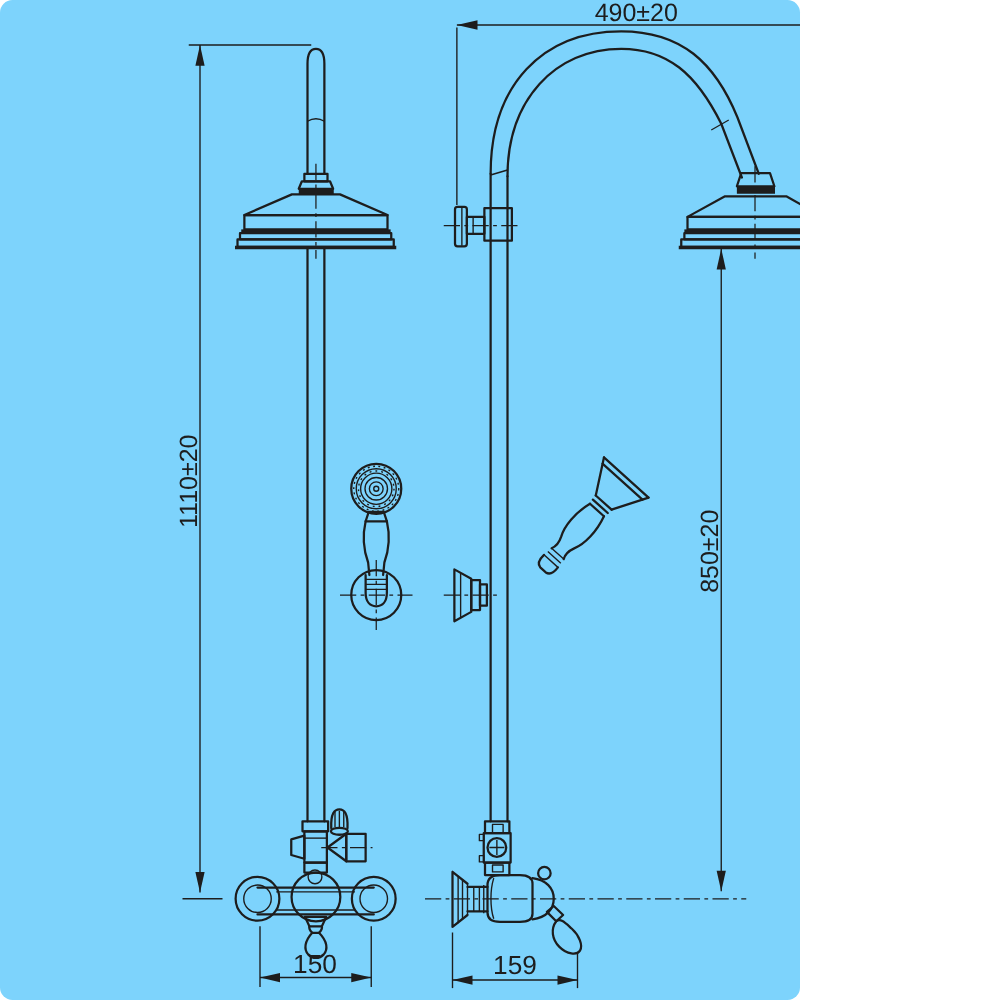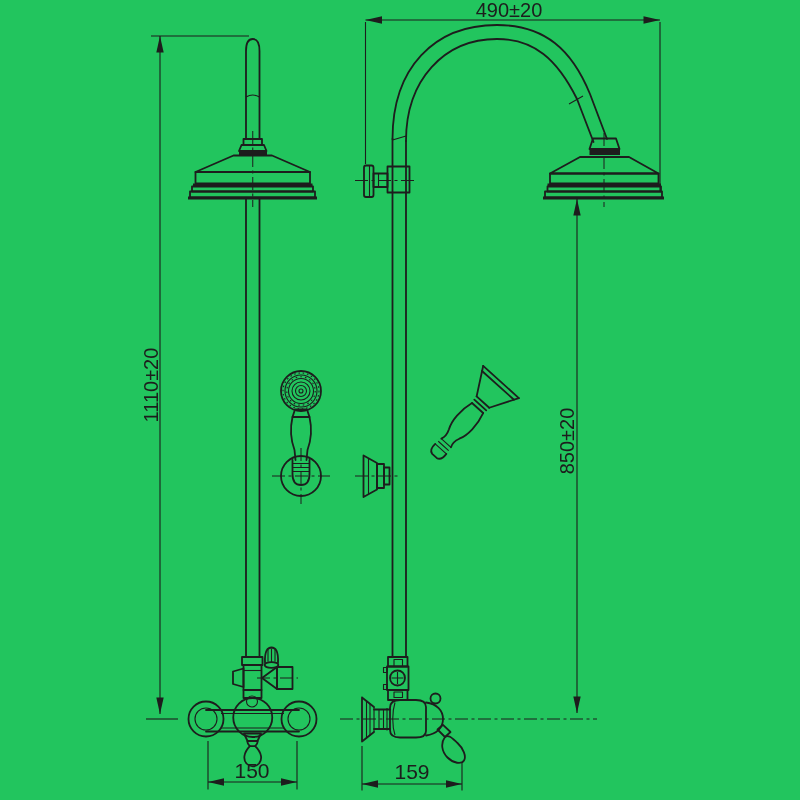--- a/index.html
+++ b/index.html
@@ -1,21 +1,22 @@
 <!DOCTYPE html>
 <html><head>
 <meta charset="utf-8">
 <style>
   html,body{margin:0;padding:0;background:#ffffff;}
   .canvas{
     position:relative;
-    width:800px;height:800px;
-    background:#22c55e;
+    width:640px;height:800px;
+    background:#7dd3fc;
     font-family:"Liberation Sans", sans-serif;
     overflow:hidden;
+    border-radius:10px;
   }
   svg{display:block;}
   .obj{stroke:#1d1d1d;fill:none;stroke-width:1.8;stroke-linejoin:round;stroke-linecap:round;}
   .thin{stroke:#1d1d1d;fill:none;stroke-width:1.1;stroke-linejoin:round;}
   .thick{stroke:#1d1d1d;fill:none;stroke-width:2.8;}
   .fillband{fill:#1d1d1d;stroke:none;}
   .dim{stroke:#1d1d1d;fill:none;stroke-width:1.1;}
   .arrow{fill:#1d1d1d;stroke:none;}
   .cline{stroke:#1d1d1d;fill:none;stroke-width:1;stroke-dasharray:13 3.5 3 3.5;}
   .dimtext{fill:#1d1d1d;font-family:"Liberation Sans", sans-serif;}

